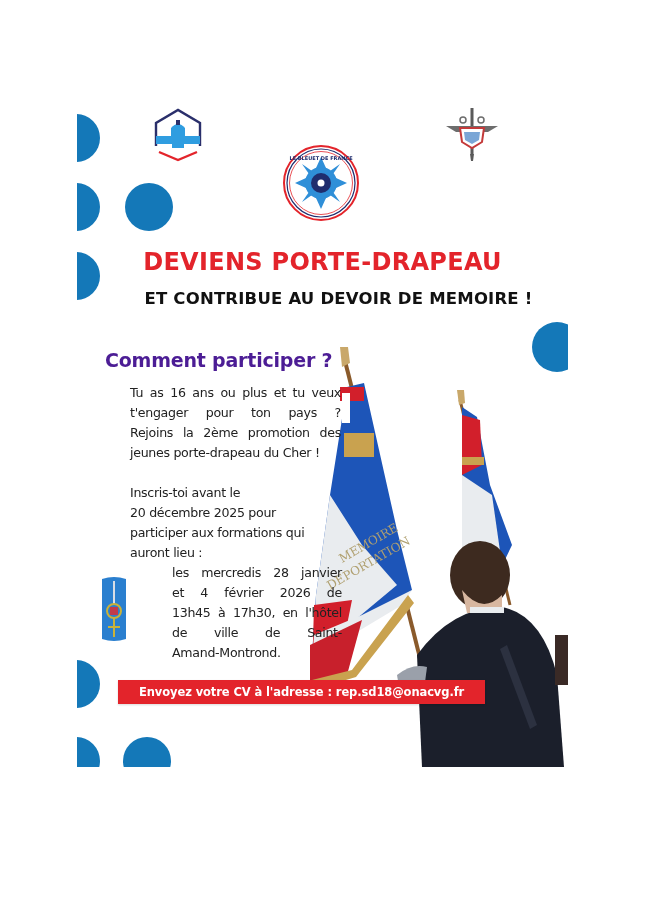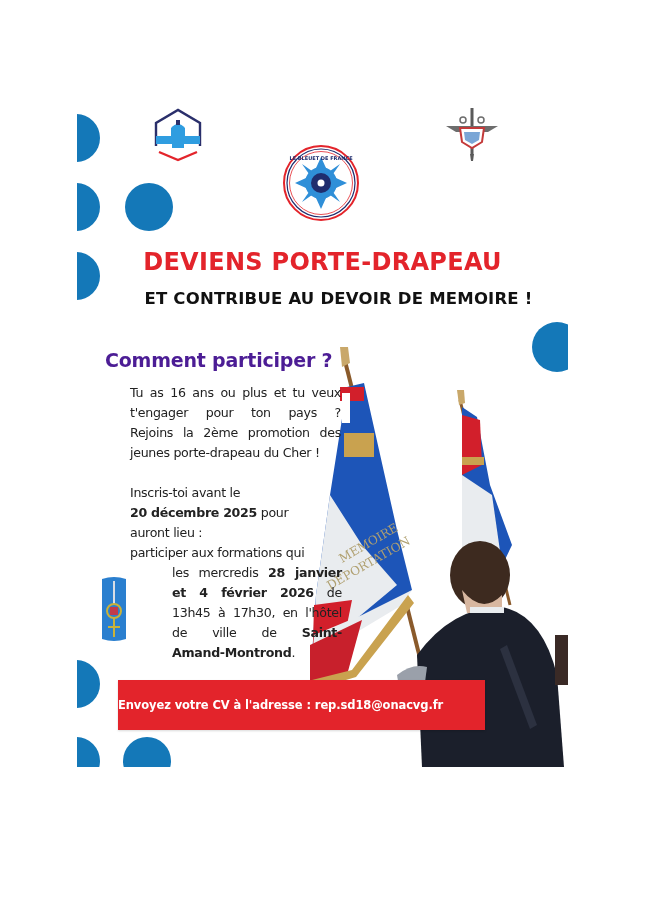--- a/index.html
+++ b/index.html
@@ -27,30 +27,30 @@
   .section-title {
     position: absolute; left: 28px; top: 272px;
     color: #4c1d95; font-weight: 700; font-size: 19px; letter-spacing: -0.2px;
     font-family: "DejaVu Sans", sans-serif;
   }
   .body-text {
     position: absolute; color: #222222; font-size: 12.6px; line-height: 20px;
     font-family: "DejaVu Sans", sans-serif; letter-spacing: -0.3px; margin-left: 29px;
   }
   .justify { text-align: justify; text-align-last: justify; }
-  .b { font-weight: 700; }
+  .b { font-weight: 400; }
 
   .para1 { left: 24px; top: 306px; width: 211px; }
   .para2 { left: 24px; top: 406px; width: 211px; }
   .para3 { left: 66px; top: 486px; width: 170px; }
 
   .cv-banner {
-    position: absolute; left: 41px; top: 603px; width: 367px; height: 50px;
+    position: absolute; left: 41px; top: 603px; width: 367px; height: 24px;
     background: #e3242b; color: #ffffff; font-weight: 700; font-size: 11.5px;
-    display: flex; align-items: center; 
+    display: flex; align-items: center; padding-left: 21px;
     font-family: "DejaVu Sans", sans-serif; letter-spacing: -0.1px;
     box-shadow: 0 1px 2px rgba(0,0,0,0.15);
   }
   .photo { position: absolute; left: 225px; top: 268px; width: 266px; height: 422px; }
 </style>
 </head>
 <body>
 
 <div class="poster">
 
@@ -143,22 +143,22 @@
   <div class="body-text para1">
     <div class="justify">Tu as 16 ans ou plus et tu veux</div>
     <div class="justify">t'engager pour ton pays ?</div>
     <div class="justify">Rejoins la 2ème promotion des</div>
     <div>jeunes porte-drapeau du Cher !</div>
   </div>
 
   <div class="body-text para2">
     <div>Inscris-toi avant le</div>
     <div><span class="b">20 décembre 2025</span><span> pour</span></div>
+    <div>participer aux formations qui</div>
     <div>auront lieu :</div>
-    <div>participer aux formations qui</div>
   </div>
 
   <svg style="position:absolute; left:23px; top:498px;" width="28" height="68" viewBox="0 0 28 68">
     <path d="M2,4 Q14,0 26,4 L26,64 Q14,68 2,64 Z" fill="#2a7fcf"></path>
     <line x1="14" y1="6" x2="14" y2="30" stroke="#d8dde5" stroke-width="2"></line>
     <circle cx="14" cy="36" r="7" fill="none" stroke="#c9b23a" stroke-width="2"></circle>
     <rect x="10" y="32" width="8" height="8" fill="#c23a4a"></rect>
     <line x1="14" y1="43" x2="14" y2="62" stroke="#c9b23a" stroke-width="2"></line>
     <line x1="8" y1="52" x2="20" y2="52" stroke="#c9b23a" stroke-width="2"></line>
   </svg>

